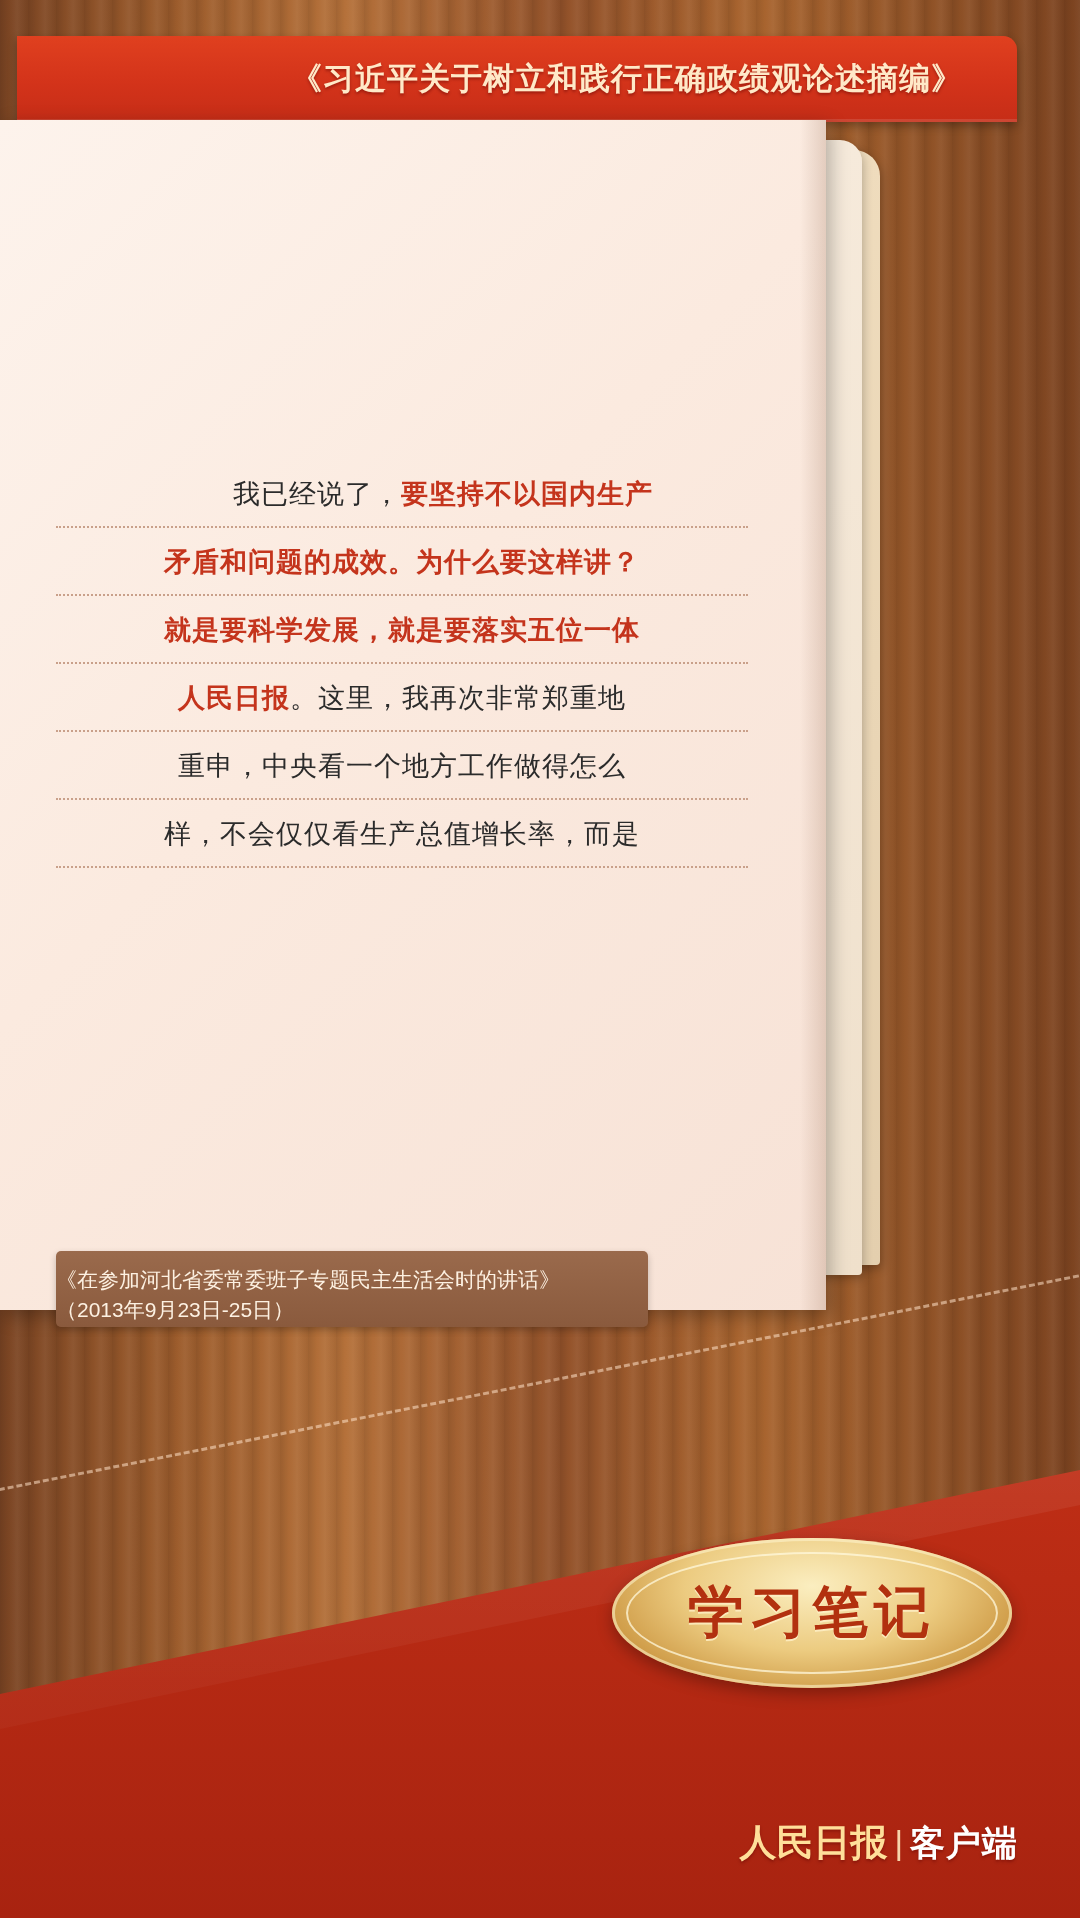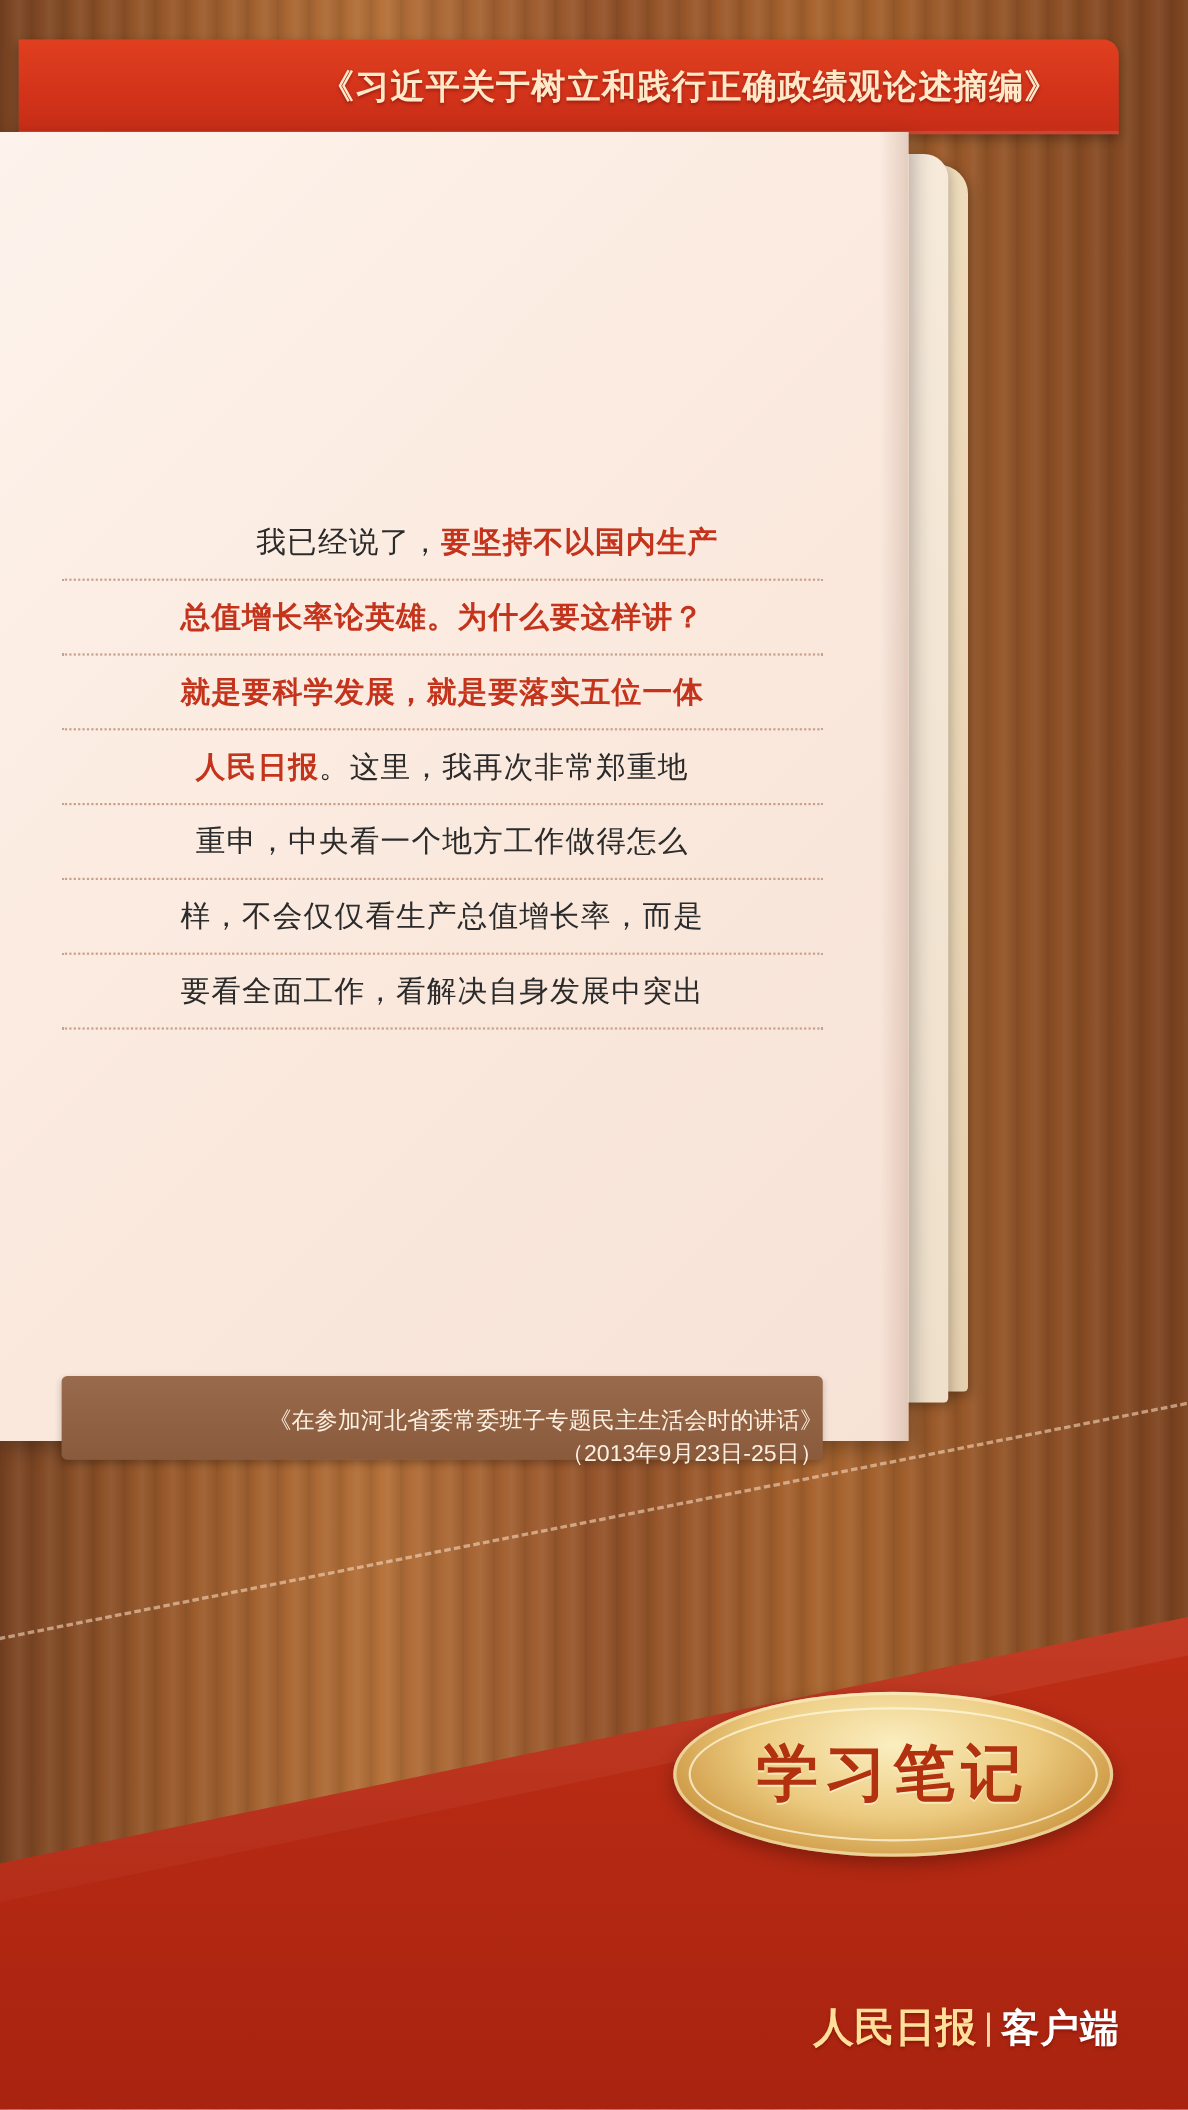--- a/index.html
+++ b/index.html
@@ -127,27 +127,27 @@
     color: #c4341c;
     font-weight: bold;
   }
   .qline .indent { display: inline-block; width: 82px; }
 
   
   .source-bar {
     position: absolute;
     left: 56px;
     top: 1131px;
-    width: 692px;
+    width: 592px;
     height: 76px;
     background: linear-gradient(180deg, #9a6a4c 0%, #8a5a3d 100%);
     border-radius: 5px;
     color: #fdf1e2;
-    text-align: right;
-    padding-top: 26px;
+    text-align: left;
+    padding-top: 14px;
     line-height: 1.45;
     font-size: 21px;
     box-shadow: 0 3px 7px rgba(0,0,0,0.22);
   }
 
   
   .bottom-wedge {
     position: absolute;
     left: 0;
     bottom: 0;
@@ -250,26 +250,25 @@
     <div class="banner-title">《习近平关于树立和践行正确政绩观论述摘编》</div>
   </div>
 
   <div class="page-stack-1"></div>
   <div class="page-stack-2"></div>
 
   <div class="paper">
 
     <div class="quote">
         <div class="qline"><span class="indent"></span><span>我已经说了，</span><span class="hl">要坚持不以国内生产</span></div>
-        <div class="qline"><span class="hl">总值增长率论英雄。为什么要这样讲？</span></div>
+        <div class="qline"><span class="hl">矛盾和问题的成效。为什么要这样讲？</span></div>
         <div class="qline"><span class="hl">就是要科学发展，就是要落实五位一体</span></div>
         <div class="qline"><span class="hl">人民日报</span><span>。这里，我再次非常郑重地</span></div>
         <div class="qline"><span>重申，中央看一个地方工作做得怎么</span></div>
         <div class="qline"><span>样，不会仅仅看生产总值增长率，而是</span></div>
-        <div class="qline"><span>要看全面工作，看解决自身发展中突出</span></div>
       </div>
 
     <div class="source-bar">
       <div>《在参加河北省委常委班子专题民主生活会时的讲话》</div>
       <div>（2013年9月23日-25日）</div>
     </div>
   </div>
 
   <div class="bottom-wedge"></div>
   <div class="wedge-hi"></div>

